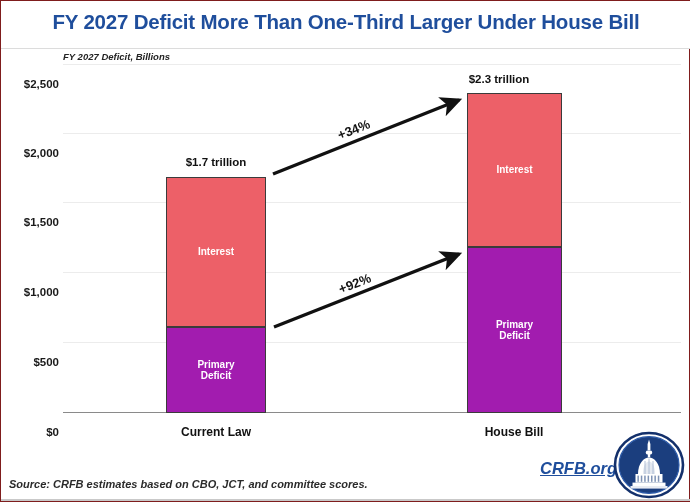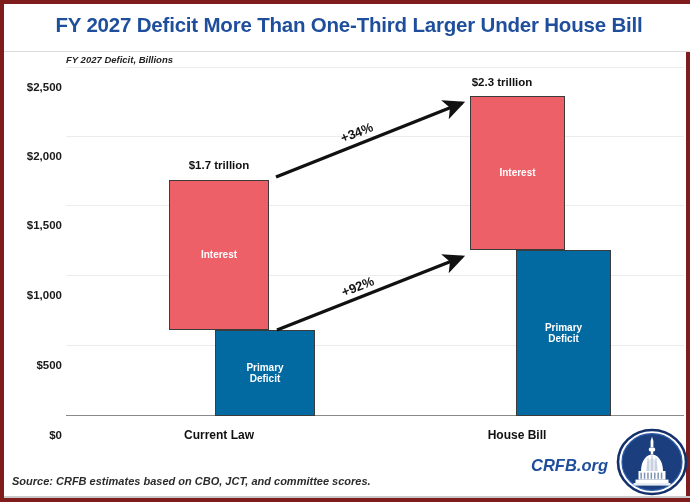--- a/index.html
+++ b/index.html
@@ -5,21 +5,21 @@
   html,body{margin:0;padding:0;}
   body{
     width:690px;height:502px;
     background:#ffffff;
     font-family:"Liberation Sans", sans-serif;
     overflow:hidden;
     position:relative;
   }
   #frame{
     position:absolute;left:0;top:0;width:690px;height:502px;
-    border:4px solid #7f1d1d;
+    border:1px solid #7f1d1d;
     box-sizing:border-box;
     background:#fff;
   }
   
   #title-bar{
     position:absolute;left:0;top:0;width:690px;height:47px;
     background:#ffffff;
     border-bottom:1px solid #dcdcdc;
   }
   #chart-title{
@@ -58,21 +58,21 @@
   
   .bar-seg{
     position:absolute;
     box-sizing:border-box;
     border:1.4px solid #3b3b3b;
     display:flex;align-items:center;justify-content:center;
     color:#ffffff;font-weight:bold;font-size:10px;
     text-align:center;line-height:1.15;
   }
   .seg-interest{background:#ED6068;}
-  .seg-primary{background:#0369a1;margin-left:46px;}
+  .seg-primary{background:#a21caf;}
   .bar-total-label{
     position:absolute;
     font-size:11.5px;font-weight:bold;color:#111;
     text-align:center;white-space:nowrap;
     transform:translateX(-50%);
   }
   .cat-label{
     position:absolute;
     font-size:12px;font-weight:bold;color:#111;
     text-align:center;white-space:nowrap;
@@ -89,23 +89,24 @@
   
   #footer{
     position:absolute;left:0;bottom:0;width:690px;height:64px;
   }
   #source-note{
     position:absolute;left:8px;bottom:11px;
     font-size:11px;font-style:italic;font-weight:bold;color:#2b2b2b;
     white-space:nowrap;
   }
   #brand{
-    position:absolute;right:86px;bottom:23px;
+    position:absolute;right:74px;bottom:23px;
     font-size:16.5px;font-weight:bold;font-style:italic;color:#1F4E9C;
     white-space:nowrap;
+    text-decoration:underline;
   }
   #logo{
     position:absolute;right:6px;bottom:2px;width:72px;height:68px;
   }
   #bottom-rule{
     position:absolute;left:0;bottom:0;width:690px;height:2px;background:#c9c9c9;
   }
 </style>
 </head>
 <body>

